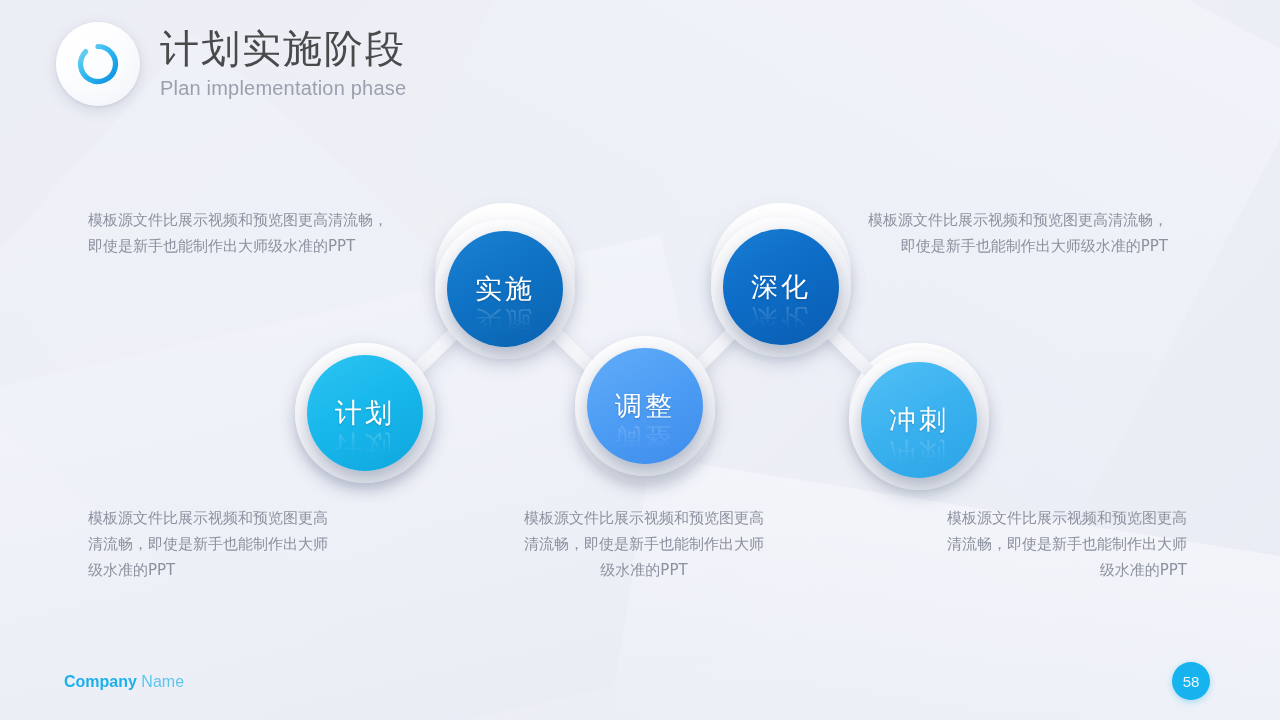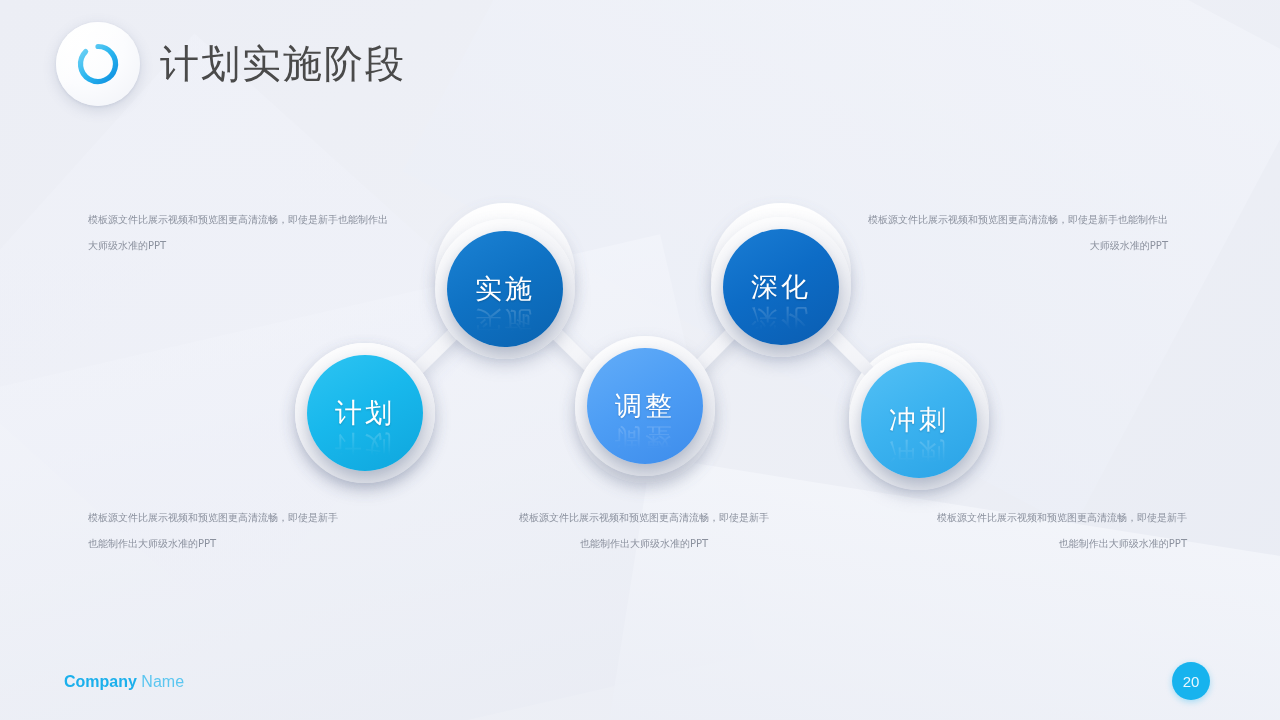--- a/index.html
+++ b/index.html
@@ -56,21 +56,21 @@
   .node .lbl{position:absolute;color:#ffffff;font-size:27px;letter-spacing:3px;
         font-family:"DejaVu Sans","Liberation Sans",sans-serif;
         text-shadow:0 1px 2px rgba(0,0,0,.18);z-index:4;}
   .node .lbl-reflect{position:absolute;color:rgba(255,255,255,.26);font-size:27px;
         letter-spacing:3px;font-family:"DejaVu Sans","Liberation Sans",sans-serif;
         transform:scaleY(-1);z-index:3;
         -webkit-mask-image:linear-gradient(to top,rgba(0,0,0,.85),rgba(0,0,0,0) 80%);
         mask-image:linear-gradient(to top,rgba(0,0,0,.85),rgba(0,0,0,0) 80%);}
 
   
-  .para{position:absolute;color:#8b919e;font-size:10px;line-height:26px;
+  .para{position:absolute;color:#8b919e;font-size:15px;line-height:26px;
         font-family:"DejaVu Sans","Liberation Sans",sans-serif;}
 
   
   #footer-company{position:absolute;left:64px;top:673px;font-size:16px;
         font-family:"Liberation Sans",sans-serif;text-align:center;}
   #footer-company .c1{color:#1cb0ec;font-weight:bold;}
   #footer-company .c2{color:#5bc6f0;}
   #page-badge{position:absolute;left:1172px;top:662px;width:38px;height:38px;
         border-radius:50%;background:#17b3ee;color:#eaf7fe;font-size:15px;
         display:flex;align-items:center;justify-content:center;
@@ -96,20 +96,21 @@
             <stop offset="0%" stop-color="#76d4f5"></stop>
             <stop offset="50%" stop-color="#2bb6ef"></stop>
             <stop offset="100%" stop-color="#0d8fe0"></stop>
           </linearGradient>
         </defs>
         <path d="M23 5.5 a17.5 17.5 0 1 1 -12.37 5.13" fill="none" stroke="url(#ringgrad)" stroke-width="5.2" stroke-linecap="round"></path>
       </svg>
     </div>
     <div id="title-wrap">
       <div id="main-title">计划实施阶段</div>
+      <div id="sub-title">Plan implementation phase</div>
     </div>
   </div>
 
   <div id="diagram">
 
     <svg width="1280" height="720" style="position:absolute;left:0;top:0">
       <defs>
         <linearGradient id="bandg" x1="0" y1="0" x2="0" y2="1">
           <stop offset="0%" stop-color="#ffffff"></stop>
           <stop offset="55%" stop-color="#f3f4f8"></stop>
@@ -193,15 +194,15 @@
   <div class="para" style="left:88px;top:505px;width:252px;text-align:left;">模板源文件比展示视频和预览图更高清流畅，即使是新手也能制作出大师级水准的PPT</div>
 
   <div class="para" style="left:518px;top:505px;width:252px;text-align:center;">模板源文件比展示视频和预览图更高清流畅，即使是新手也能制作出大师级水准的PPT</div>
 
   <div class="para" style="left:935px;top:505px;width:252px;text-align:right;">模板源文件比展示视频和预览图更高清流畅，即使是新手也能制作出大师级水准的PPT</div>
 
   <div id="footer-company">
     <span class="c1">Company</span><span>&nbsp;</span><span class="c2">Name</span>
   </div>
 
-  <div id="page-badge">20</div>
+  <div id="page-badge">58</div>
 
 </div>
 
 </body></html>

